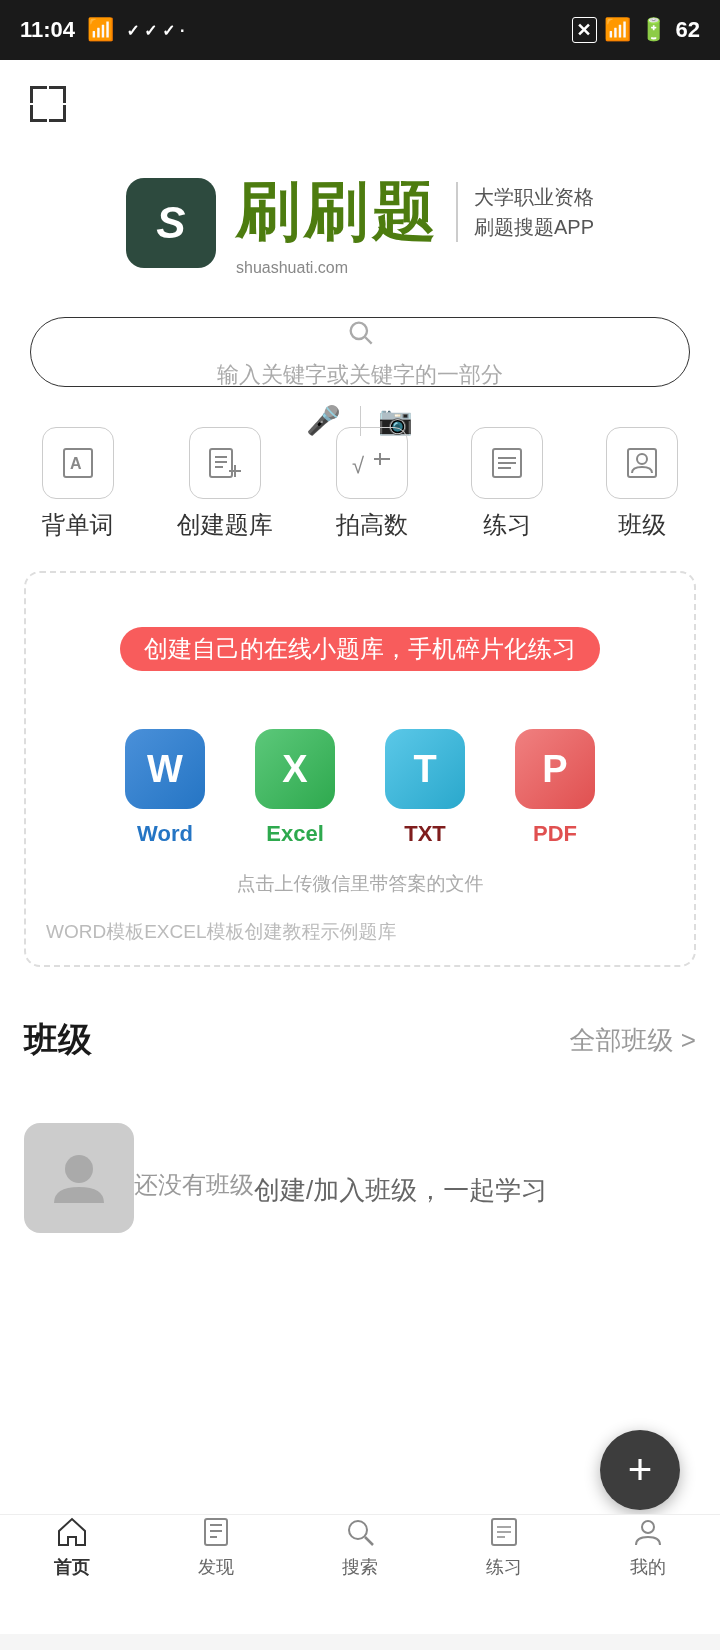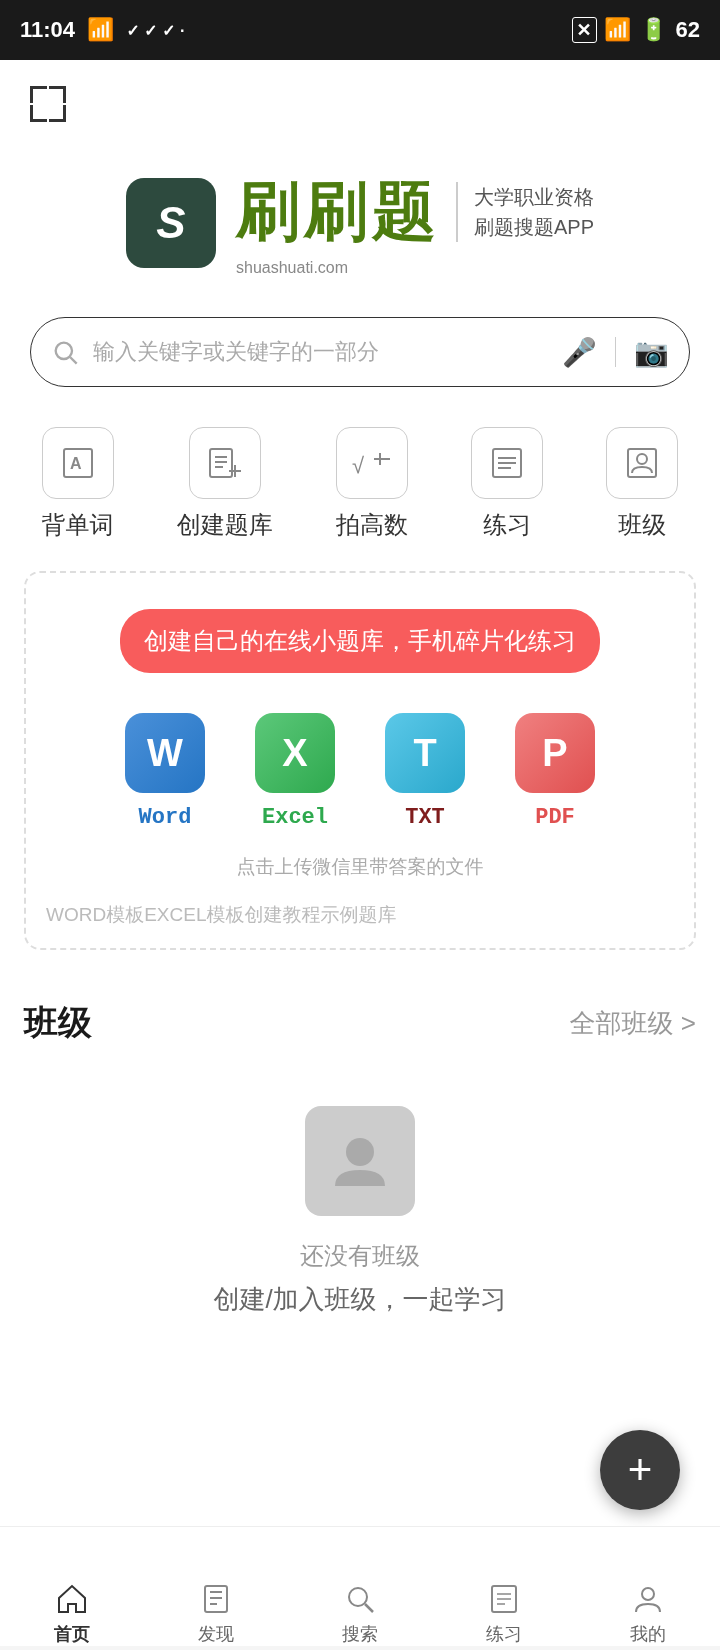--- a/index.html
+++ b/index.html
@@ -150,20 +150,21 @@
     }
     .search-bar {
       display: flex;
       align-items: center;
       border: 1.5px solid #333;
       border-radius: 40px;
       padding: 0 20px;
       height: 70px;
       gap: 14px;
       background: white;
+      flex-direction: column;
     }
     .search-icon-svg {
       width: 28px; height: 28px;
       color: #888;
       flex-shrink: 0;
     }
     .search-placeholder {
       flex: 1;
       font-size: 22px;
       color: #aaa;
@@ -214,23 +215,23 @@
     
     .upload-section {
       margin: 0 24px 30px;
       border: 2px dashed #ddd;
       border-radius: 16px;
       overflow: hidden;
     }
     .upload-header {
       background: #f85c5c;
       border-radius: 30px;
-      margin: 20px auto;
+      margin: 38px auto;
       width: 480px;
-      height: 64px;
+      height: 44px;
       display: flex;
       align-items: center;
       justify-content: center;
     }
     .upload-header-text {
       color: white;
       font-size: 24px;
       font-weight: 500;
     }
     .upload-icons-row {
@@ -258,21 +259,20 @@
       color: white;
       position: relative;
     }
     .file-icon-word { background: linear-gradient(135deg, #4a90d9, #2575c4); }
     .file-icon-excel { background: linear-gradient(135deg, #5cc87a, #2ea94e); }
     .file-icon-txt { background: linear-gradient(135deg, #5bc8e8, #2aa8cc); }
     .file-icon-pdf { background: linear-gradient(135deg, #f08080, #e05050); }
     .file-name {
       font-size: 22px;
       font-weight: 600;
-      font-family: Liberation Mono, monospace;
     }
     .file-name-word { color: #2575c4; }
     .file-name-excel { color: #2ea94e; }
     .file-name-txt { color: #7f1d1d; }
     .file-name-pdf { color: #e05050; }
 
     .upload-hint {
       text-align: center;
       color: #aaa;
       font-size: 19px;
@@ -304,21 +304,21 @@
       font-weight: 700;
       color: #1a1a1a;
     }
     .banji-more {
       font-size: 26px;
       color: #999;
       cursor: pointer;
     }
     .banji-empty {
       display: flex;
-      flex-direction: column;
+      flex-direction: row;
       align-items: center;
       padding: 40px 0 60px;
     }
     .empty-avatar {
       width: 110px;
       height: 110px;
       background: #ccc;
       border-radius: 16px;
       display: flex;
       align-items: center;
@@ -352,27 +352,27 @@
     }
     .fab-plus {
       color: white;
       font-size: 42px;
       line-height: 1;
     }
 
     
     .bottom-nav {
       position: fixed;
-      bottom: 4px;
+      bottom: 16px;
       width: 720px;
       height: 120px;
       background: white;
       border-top: 1px solid #eee;
       display: flex;
-      align-items: flex-end;
+      align-items: flex-start;
       justify-content: space-around;
     }
     .nav-item {
       display: flex;
       flex-direction: column;
       align-items: center;
       gap: 6px;
       cursor: pointer;
       flex: 1;
     }

